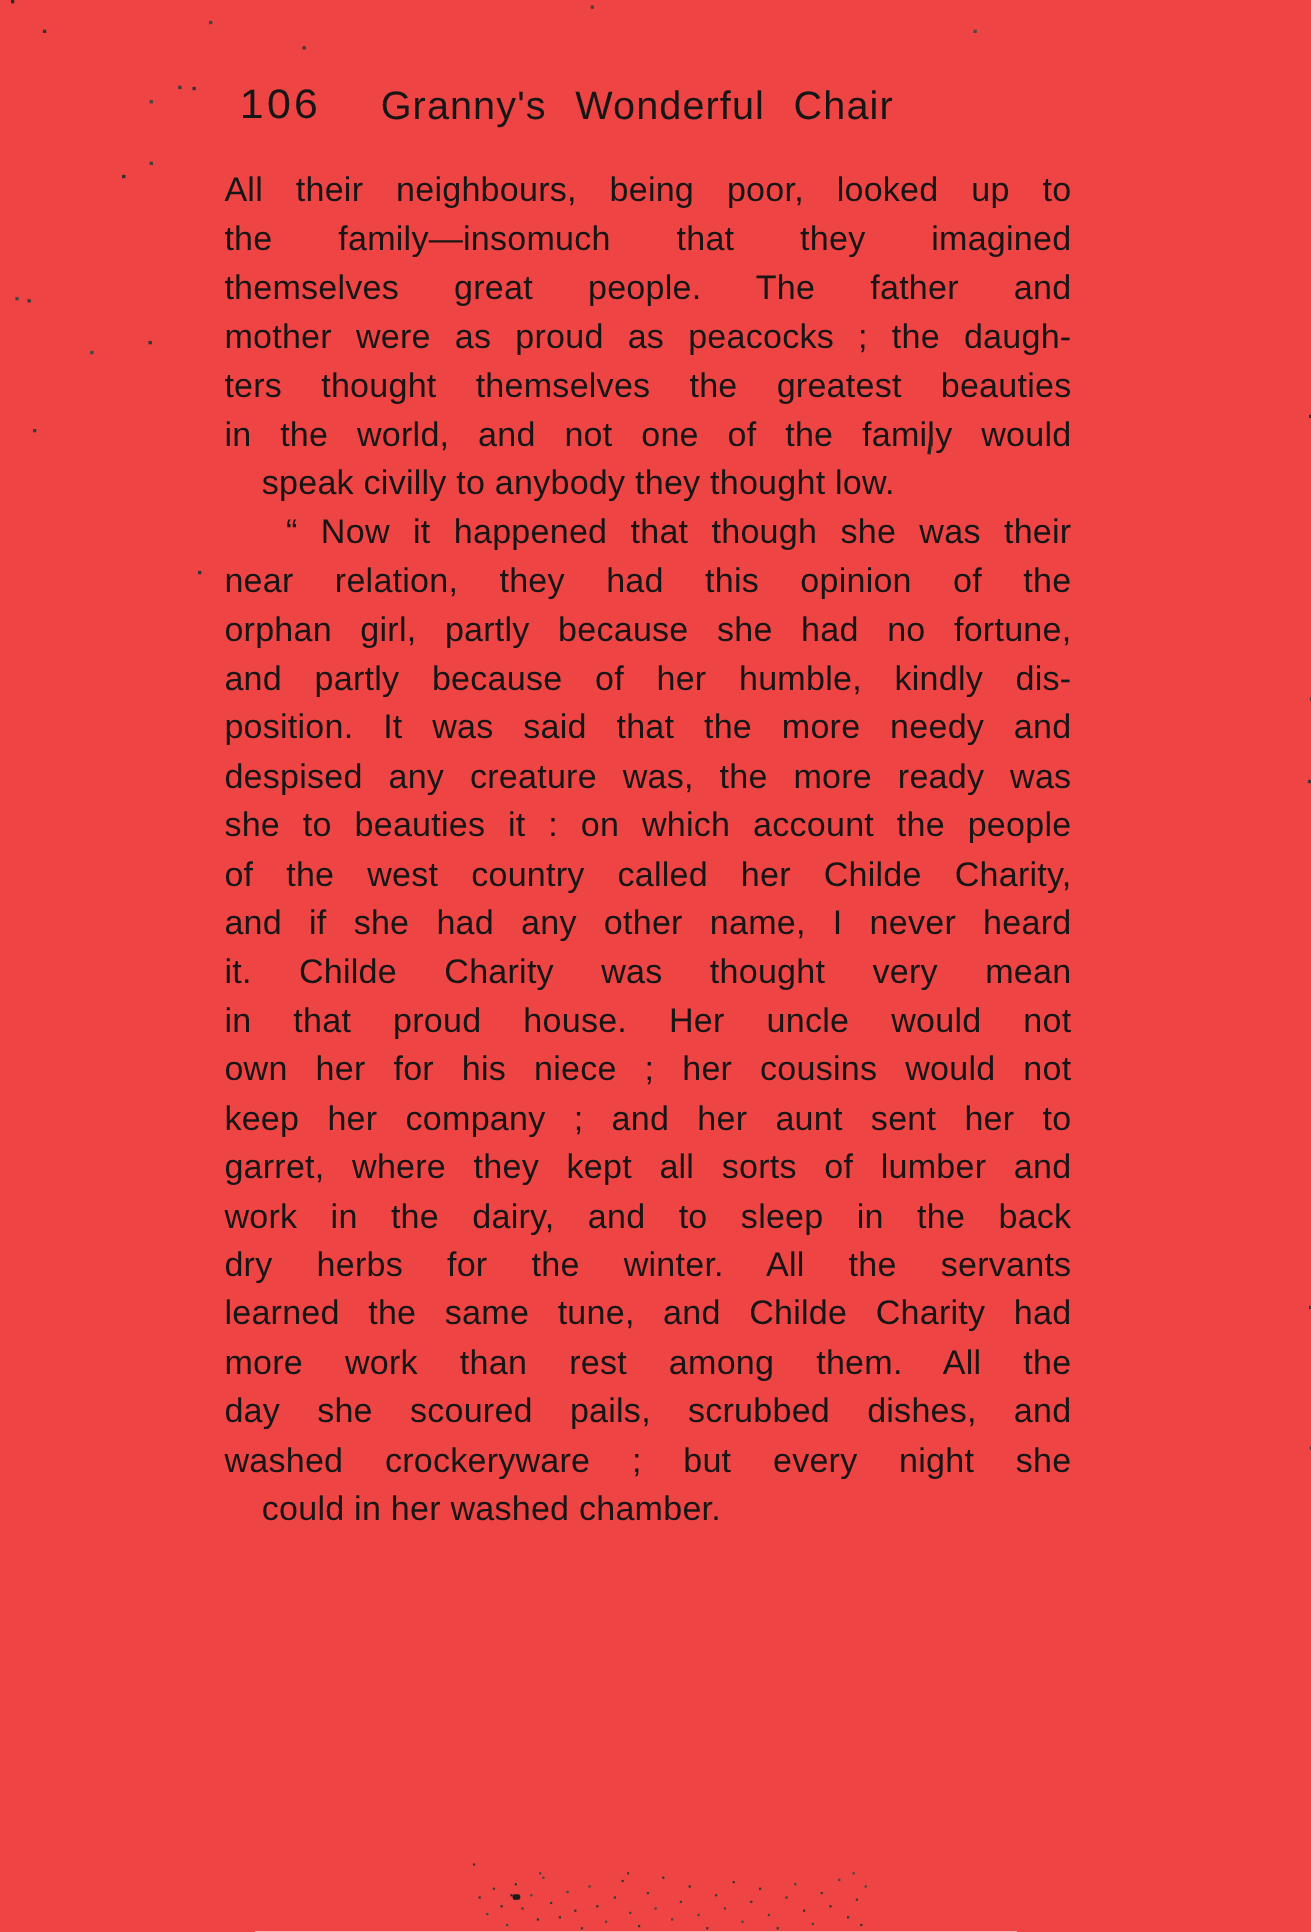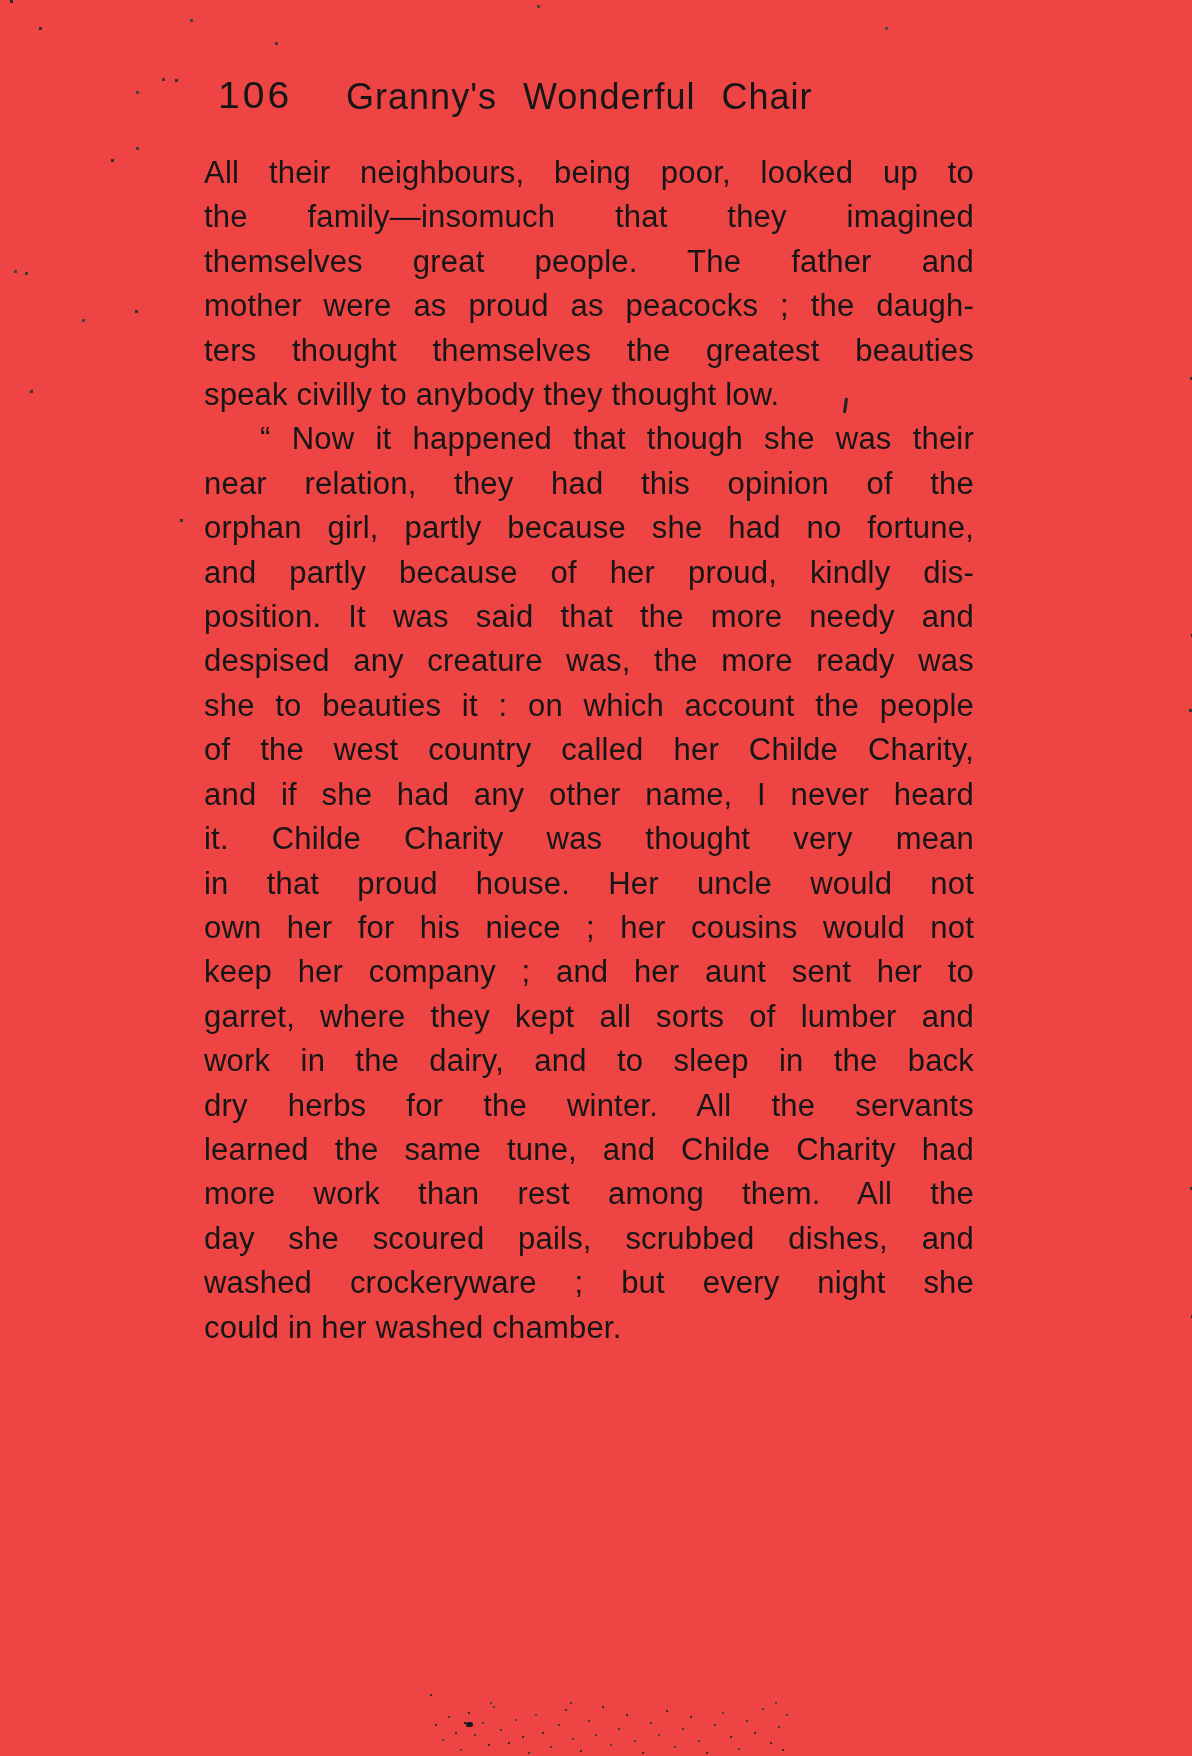--- a/index.html
+++ b/index.html
@@ -47,20 +47,21 @@
     line-height: 44.4px;
     letter-spacing: 0.2px;
   }
   .tline {
     text-align: justify;
     text-align-last: justify;
   }
   .tline.para-end {
     text-align: right;
     text-align-last: left;
+    margin-left: 34px;
   }
   .tline.indent {
     text-indent: 56px;
   }
   
   .speck {
     position: absolute;
     width: 3px;
     height: 3px;
     background: #2b2b2b;
@@ -128,25 +129,26 @@
     <span class="folio">106</span>
     <span class="head-title">Granny's Wonderful Chair</span>
   </div>
 
   <div class="body-text">
     <div class="tline">All their neighbours, being poor, looked up to</div>
     <div class="tline">the family—insomuch that they imagined</div>
     <div class="tline">themselves great people.  The father and</div>
     <div class="tline">mother were as proud as peacocks ; the daugh-</div>
     <div class="tline">ters thought themselves the greatest beauties</div>
+    <div class="tline">in the world, and not one of the family would</div>
     <div class="tline para-end">speak civilly to anybody they thought low.</div>
     <div class="tline indent">“ Now it happened that though she was their</div>
     <div class="tline">near relation, they had this opinion of the</div>
     <div class="tline">orphan girl, partly because she had no fortune,</div>
-    <div class="tline">and partly because of her proud, kindly dis-</div>
+    <div class="tline">and partly because of her humble, kindly dis-</div>
     <div class="tline">position.  It was said that the more needy and</div>
     <div class="tline">despised any creature was, the more ready was</div>
     <div class="tline">she to beauties it : on which account the people</div>
     <div class="tline">of the west country called her Childe Charity,</div>
     <div class="tline">and if she had any other name, I never heard</div>
     <div class="tline">it.  Childe Charity was thought very mean</div>
     <div class="tline">in that proud house.  Her uncle would not</div>
     <div class="tline">own her for his niece ; her cousins would not</div>
     <div class="tline">keep her company ; and her aunt sent her to</div>
     <div class="tline">garret, where they kept all sorts of lumber and</div>

